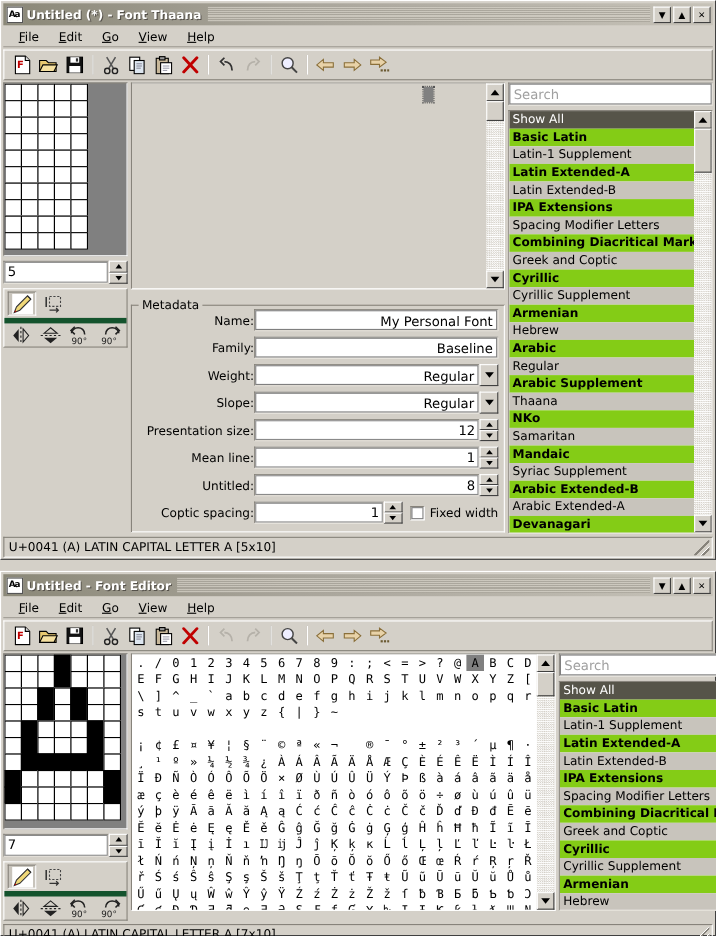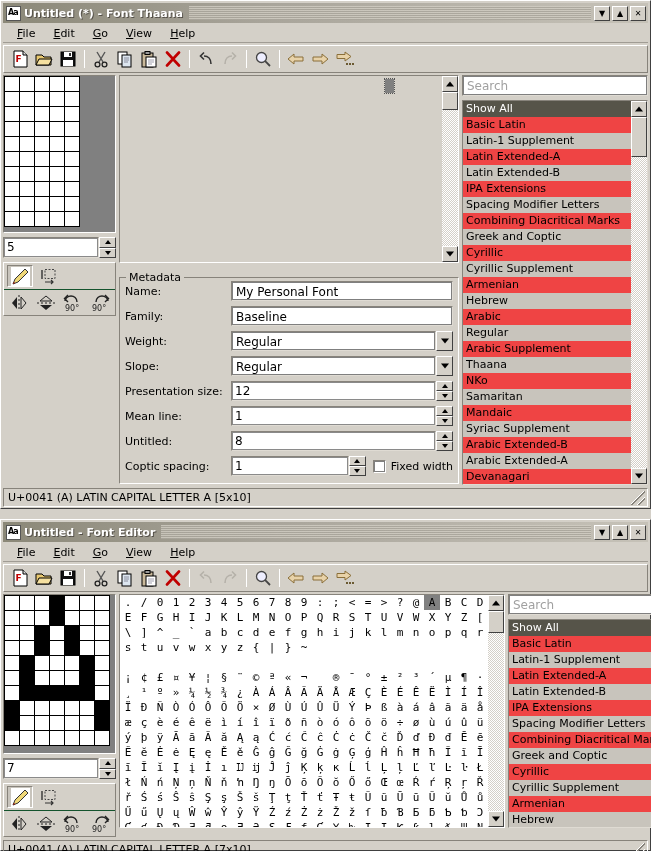--- a/index.html
+++ b/index.html
@@ -133,21 +133,21 @@
     border-left: 3px solid transparent; border-right: 3px solid transparent;
   }
   .spin-b.up::after { border-bottom: 4px solid #000; }
   .spin-b.down::after { border-top: 4px solid #000; }
 
   .tool-panel { margin-top: 4px; }
   .tool-row {
     display: flex; align-items: center; height: 26px;
     padding: 1px 3px; gap: 2px;
   }
-  .tool-row.sep { border-top: 1px solid #14532d; }
+  .tool-row.sep { border-top: 5px solid #14532d; }
   .tbtn2 {
     width: 26px; height: 22px; display: flex; align-items: center;
     justify-content: center; cursor: pointer;
   }
   .tbtn2.active {
     border-top: 1px solid #87837b; border-left: 1px solid #87837b;
     border-right: 1px solid #fff; border-bottom: 1px solid #fff;
     background: #c8c4bc;
   }
 
@@ -196,21 +196,21 @@
   .groupbox { position: relative; margin-top: 8px; padding: 9px 6px 4px 6px; }
   .groupbox > .gb-border {
     position: absolute; left: 0; right: 0; top: 6px; bottom: 0;
     border: 1px solid #87837b; border-right-color: #fff; border-bottom-color: #fff;
     pointer-events: none;
   }
   .gb-title {
     position: absolute; left: 7px; top: 0; background: #d4d0c8;
     padding: 0 3px; font-size: 11px; color: #000;
   }
-  .field-row { display: flex; align-items: center; height: 22px; margin-bottom: 3px; position: relative; }
+  .field-row { display: flex; align-items: center; height: 22px; margin-bottom: 3px; position: relative; text-align: right; }
   .field-label { width: 106px; flex: 0 0 106px; font-size: 11px; color: #000; }
   .field-input {
     flex: 1 1 auto; height: 20px; background: #fff; color: #000;
     font-size: 12px; line-height: 16px; padding: 2px 4px;
     border-top: 1px solid #87837b; border-left: 1px solid #87837b;
     border-right: 1px solid #dfdbd3; border-bottom: 1px solid #dfdbd3;
     outline: 1px solid #7f7f7f; outline-offset: -2px; overflow: hidden;
     white-space: nowrap;
   }
   .field-combo { display: flex; flex: 1 1 auto; height: 20px; }
@@ -255,21 +255,21 @@
   .listbox { display: flex; background: #fff;
     border-top: 1px solid #87837b; border-left: 1px solid #87837b;
     border-right: 1px solid #dfdbd3; border-bottom: 1px solid #dfdbd3;
     overflow: hidden; }
   .list-items { flex: 1 1 auto; overflow: hidden; }
   .litem {
     height: 16px; line-height: 16px; font-size: 11px; color: #000;
     padding-left: 3px; white-space: nowrap; overflow: hidden; cursor: default;
   }
   .litem.odd { background: #c8c4bc; }
-  .litem.even { background: #ef4444; }
+  .litem.even { background: #84cc16; font-weight: bold; }
   .litem.sel { background: #565449; color: #fff; }
 
   
   .statusbar {
     margin: 3px 2px 2px 2px; height: 19px; display: flex; align-items: center;
     padding: 0 4px; font-size: 11px; color: #000;
     border-top: 1px solid #87837b; border-left: 1px solid #87837b;
     border-right: 1px solid #fff; border-bottom: 1px solid #fff;
     position: relative;
   }

